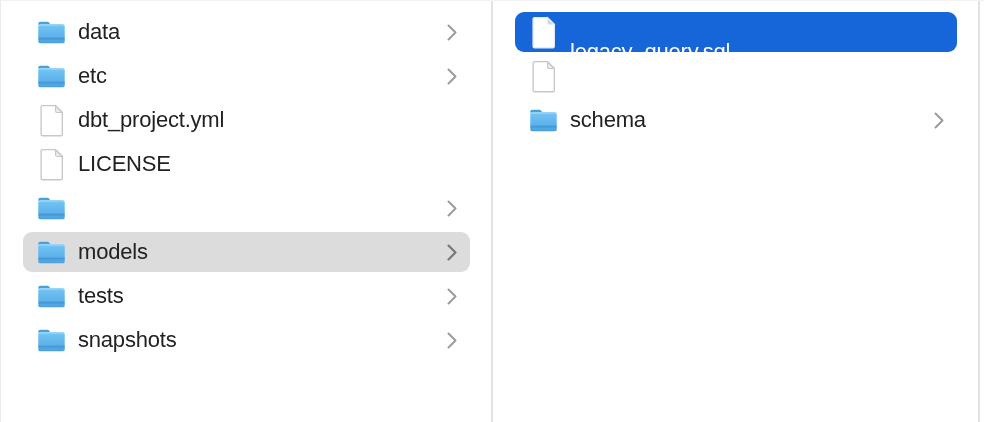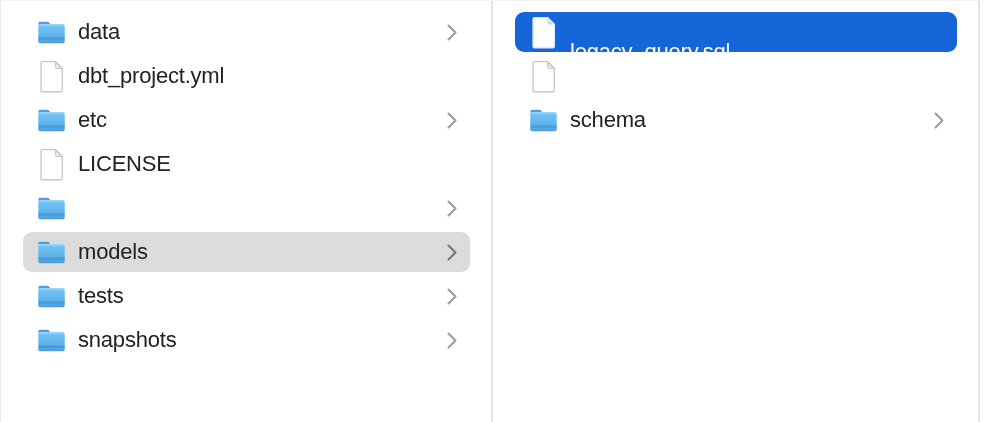--- a/index.html
+++ b/index.html
@@ -101,50 +101,50 @@
         </span>
     <span class="label">data</span>
     <span class="chevron">
       <svg width="12" height="19" viewBox="0 0 12 19">
         <polyline points="2.5,2.5 9.5,9.5 2.5,16.5" fill="none" stroke="currentColor" stroke-width="2.1" stroke-linecap="round" stroke-linejoin="round"></polyline>
       </svg>
     </span>
   </div>
       <div class="row">
     <span class="icon">
+          <svg class="folder-svg" width="31" height="27" viewBox="0 0 34 29">
+    <defs>
+      <linearGradient id="fbody" x1="0" y1="0" x2="0" y2="1">
+        <stop offset="0" stop-color="#76c6f3"></stop>
+        <stop offset="0.62" stop-color="#5db3ec"></stop>
+        <stop offset="1" stop-color="#4b9fdd"></stop>
+      </linearGradient>
+    </defs>
+    <path d="M2.5 8 V4.6 a2 2 0 0 1 2-2 h8 a2.2 2.2 0 0 1 1.8 0.9 l2 2.7 h-13.8 z" fill="#4d9fd8"></path>
+    <rect x="2.5" y="5.2" width="29" height="21.2" rx="2.4" fill="url(#fbody)"></rect>
+    <rect x="2.5" y="20.2" width="29" height="2.1" fill="#3b88c4" opacity="0.55"></rect>
+    <rect x="2.5" y="5.2" width="29" height="2" fill="#ffffff" opacity="0.25"></rect>
+  </svg>
+        </span>
+    <span class="label">etc</span>
+    <span class="chevron">
+      <svg width="12" height="19" viewBox="0 0 12 19">
+        <polyline points="2.5,2.5 9.5,9.5 2.5,16.5" fill="none" stroke="currentColor" stroke-width="2.1" stroke-linecap="round" stroke-linejoin="round"></polyline>
+      </svg>
+    </span>
+  </div>
+      <div class="row">
+    <span class="icon">
           <svg class="file-svg" width="27" height="33" viewBox="0 0 28 34">
     <path class="page" d="M3.2 3.2 a1.6 1.6 0 0 1 1.6 -1.6 h13.4 l7 7 v22.6 a1.6 1.6 0 0 1 -1.6 1.6 h-18.8 a1.6 1.6 0 0 1 -1.6 -1.6 z"></path>
     <path class="fold" d="M18.2 1.9 v5.3 a1.5 1.5 0 0 0 1.5 1.5 h5.3 z"></path>
   </svg>
         </span>
     <span class="label">dbt_project.yml</span>
     <span class="chevron" style="visibility: hidden;">
-      <svg width="12" height="19" viewBox="0 0 12 19">
-        <polyline points="2.5,2.5 9.5,9.5 2.5,16.5" fill="none" stroke="currentColor" stroke-width="2.1" stroke-linecap="round" stroke-linejoin="round"></polyline>
-      </svg>
-    </span>
-  </div>
-      <div class="row">
-    <span class="icon">
-          <svg class="folder-svg" width="31" height="27" viewBox="0 0 34 29">
-    <defs>
-      <linearGradient id="fbody" x1="0" y1="0" x2="0" y2="1">
-        <stop offset="0" stop-color="#76c6f3"></stop>
-        <stop offset="0.62" stop-color="#5db3ec"></stop>
-        <stop offset="1" stop-color="#4b9fdd"></stop>
-      </linearGradient>
-    </defs>
-    <path d="M2.5 8 V4.6 a2 2 0 0 1 2-2 h8 a2.2 2.2 0 0 1 1.8 0.9 l2 2.7 h-13.8 z" fill="#4d9fd8"></path>
-    <rect x="2.5" y="5.2" width="29" height="21.2" rx="2.4" fill="url(#fbody)"></rect>
-    <rect x="2.5" y="20.2" width="29" height="2.1" fill="#3b88c4" opacity="0.55"></rect>
-    <rect x="2.5" y="5.2" width="29" height="2" fill="#ffffff" opacity="0.25"></rect>
-  </svg>
-        </span>
-    <span class="label">etc</span>
-    <span class="chevron">
       <svg width="12" height="19" viewBox="0 0 12 19">
         <polyline points="2.5,2.5 9.5,9.5 2.5,16.5" fill="none" stroke="currentColor" stroke-width="2.1" stroke-linecap="round" stroke-linejoin="round"></polyline>
       </svg>
     </span>
   </div>
       <div class="row">
     <span class="icon">
           <svg class="file-svg" width="27" height="33" viewBox="0 0 28 34">
     <path class="page" d="M3.2 3.2 a1.6 1.6 0 0 1 1.6 -1.6 h13.4 l7 7 v22.6 a1.6 1.6 0 0 1 -1.6 1.6 h-18.8 a1.6 1.6 0 0 1 -1.6 -1.6 z"></path>
     <path class="fold" d="M18.2 1.9 v5.3 a1.5 1.5 0 0 0 1.5 1.5 h5.3 z"></path>

